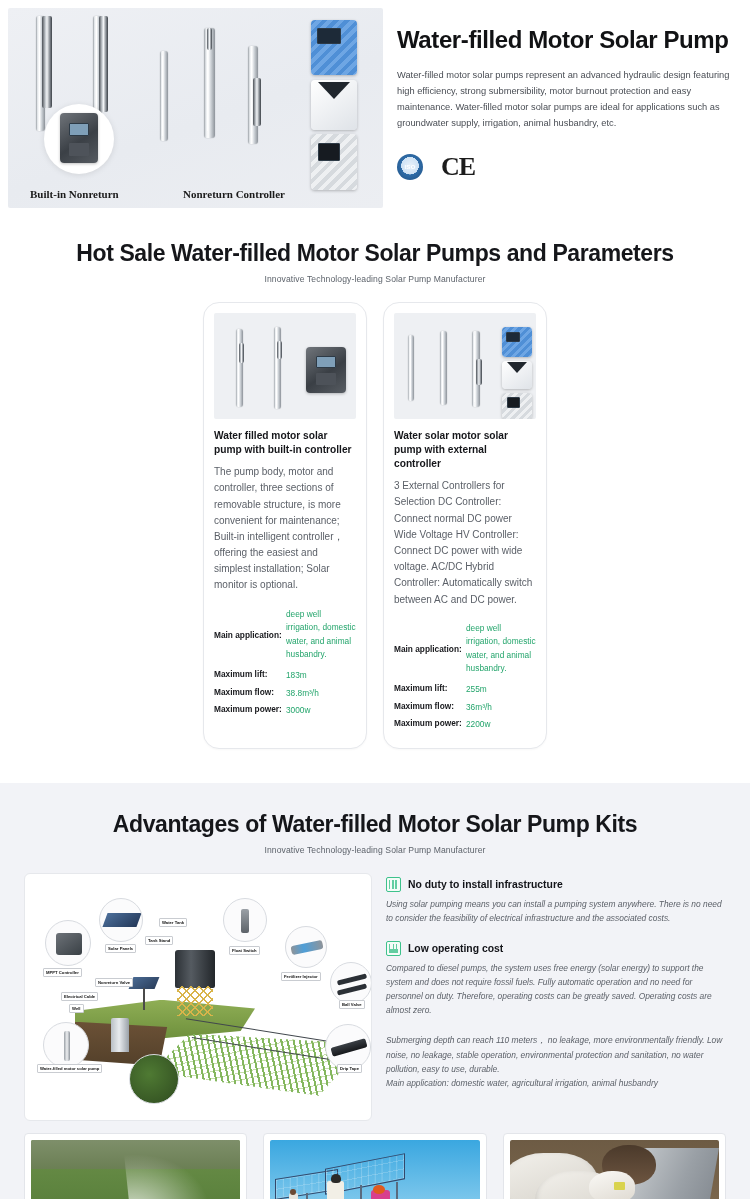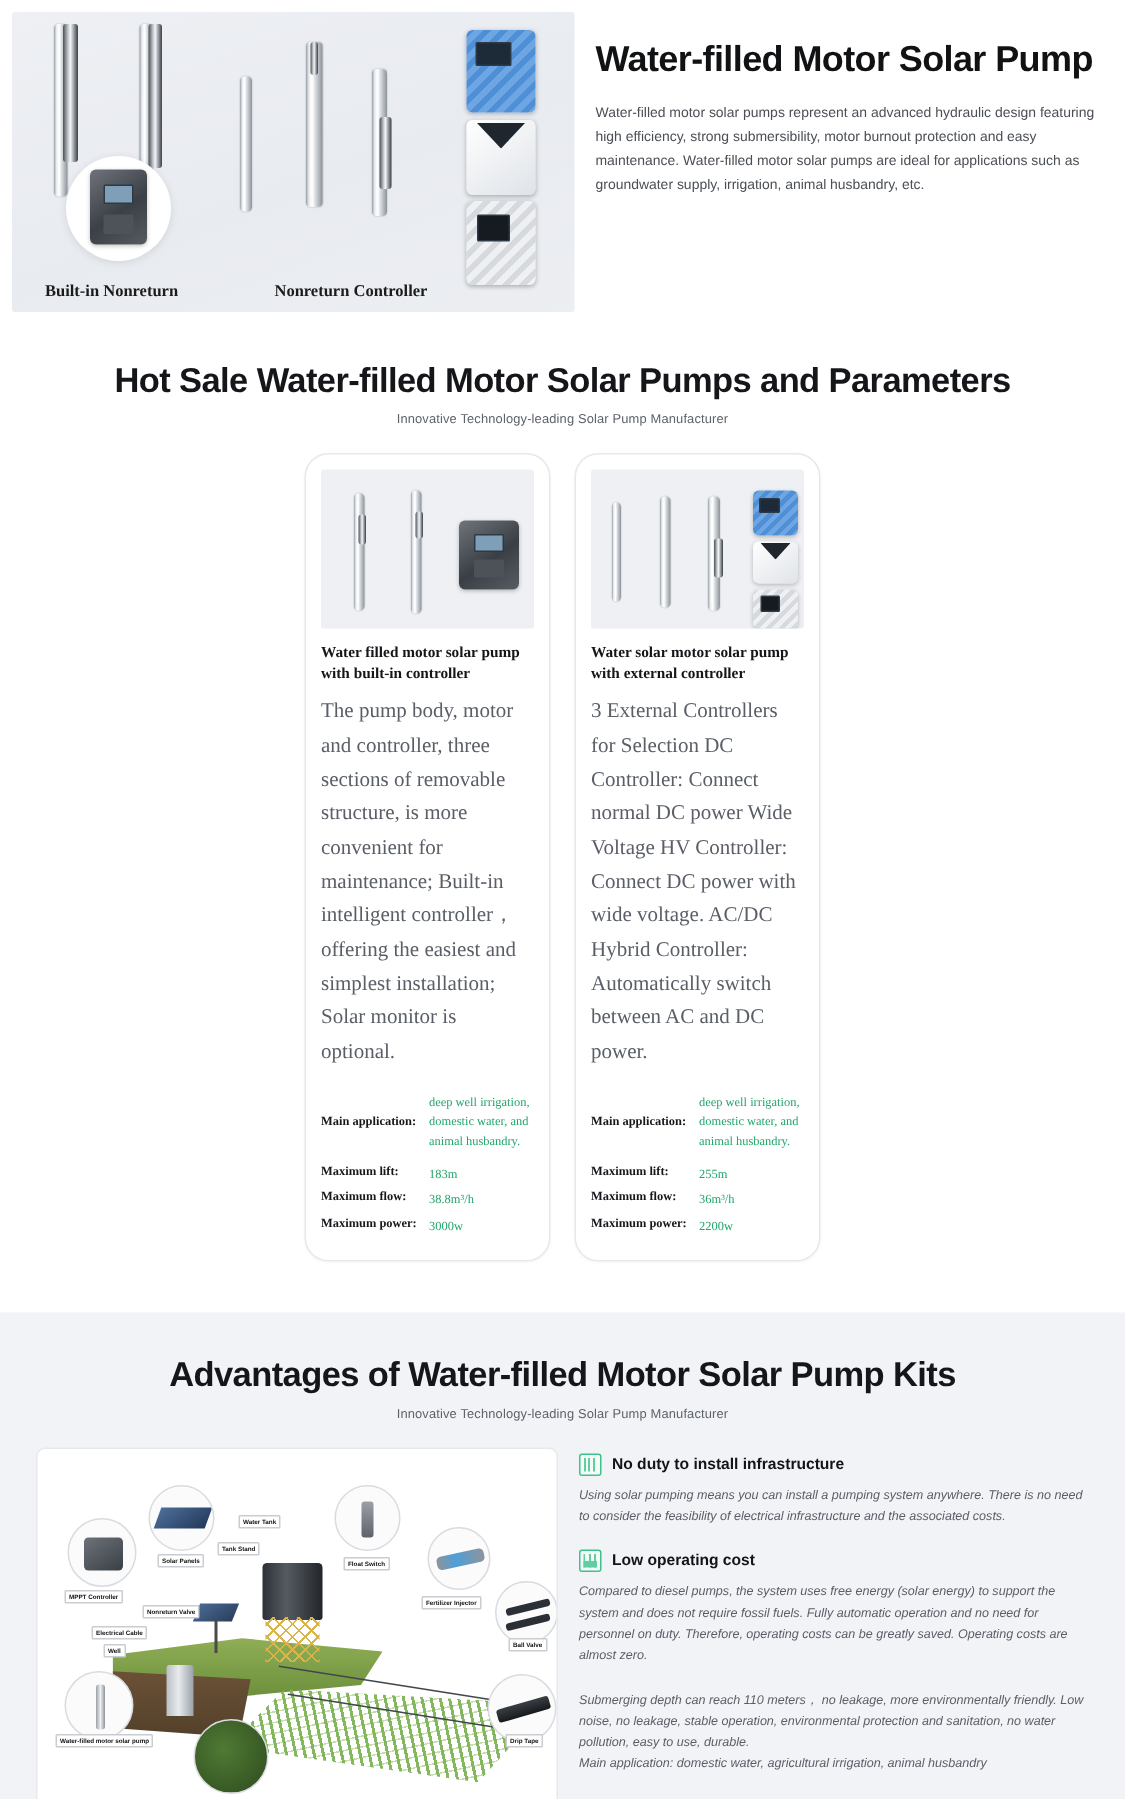--- a/index.html
+++ b/index.html
@@ -105,32 +105,31 @@
   
   .cards {
     display:flex; gap:16px; justify-content:center;
     padding: 8px 0 34px;
   }
   .card {
     width:164px; background:#fff;
     border:1px solid #e6e8ec; border-radius:16px;
     padding:10px 10px 12px;
     box-shadow:0 1px 2px rgba(0,0,0,.03);
-    font-family:Liberation Serif, serif;
   }
   .card-img {
     height:106px; background:#eef0f3; border-radius:2px;
     position:relative; overflow:hidden; margin-bottom:10px;
   }
   .card h3 {
     font-size:10.2px; font-weight:700; line-height:1.38; color:#15161a;
     margin-bottom:7px;
   }
   .card p.desc {
-    font-size:14px; line-height:1.62; color:#5a5f67; margin-bottom:14px;
+    font-size:10px; line-height:1.62; color:#5a5f67; margin-bottom:14px;
   }
   .spec-row { display:flex; margin-bottom:4px; }
   .spec-k {
     width:72px; flex:0 0 72px;
     font-size:8.3px; font-weight:700; color:#17181c;
   }
   .spec-v { font-size:8.3px; color:#24a56c; line-height:1.62; }
   .spec-row.app { align-items:center; margin-bottom:8px; }
 
   
@@ -294,20 +293,26 @@
         <div class="ctrl-screen" style="left:7px;top:9px;width:22px;height:18px;background:#161b21;"></div>
       </div>
 
       <div class="hero-cap" style="left:22px;">Built-in Nonreturn</div>
       <div class="hero-cap" style="left:175px;">Nonreturn Controller</div>
     </div>
 
     <div class="hero-txt">
       <h1 class="hero-title">Water-filled Motor Solar Pump</h1>
       <p class="hero-desc">Water-filled motor solar pumps represent an advanced hydraulic design featuring high efficiency, strong submersibility, motor burnout protection and easy maintenance. Water-filled motor solar pumps are ideal for applications such as groundwater supply, irrigation, animal husbandry, etc.</p>
+      <div class="badges">
+        <div class="iso">
+          <span>ISO</span>
+        </div>
+        <div class="ce">CE</div>
+      </div>
     </div>
   </section>
 
   <section>
     <div class="sec-head">
       <h2>Hot Sale Water-filled Motor Solar Pumps and Parameters</h2>
       <div class="sub">Innovative Technology-leading Solar Pump Manufacturer</div>
     </div>
 
     <div class="cards">

